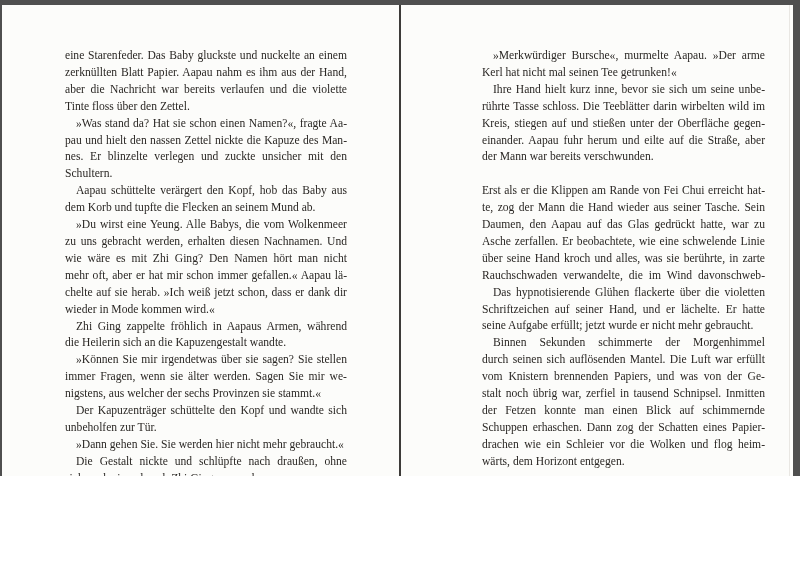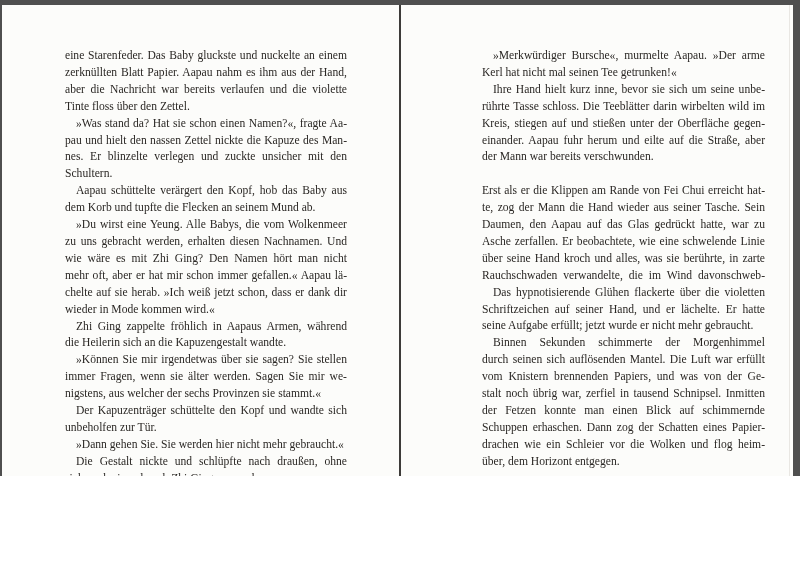--- a/index.html
+++ b/index.html
@@ -119,18 +119,18 @@
       <div class="line indent">Das hypnotisierende Glühen flackerte über die violetten</div>
       <div class="line">Schriftzeichen auf seiner Hand, und er lächelte. Er hatte</div>
       <div class="line last">seine Aufgabe erfüllt; jetzt wurde er nicht mehr gebraucht.</div>
       <div class="line indent">Binnen Sekunden schimmerte der Morgenhimmel</div>
       <div class="line">durch seinen sich auflösenden Mantel. Die Luft war erfüllt</div>
       <div class="line">vom Knistern brennenden Papiers, und was von der Ge-</div>
       <div class="line">stalt noch übrig war, zerfiel in tausend Schnipsel. Inmitten</div>
       <div class="line">der Fetzen konnte man einen Blick auf schimmernde</div>
       <div class="line">Schuppen erhaschen. Dann zog der Schatten eines Papier-</div>
       <div class="line">drachen wie ein Schleier vor die Wolken und flog heim-</div>
-      <div class="line last">über, dem Horizont entgegen.</div>
+      <div class="line last">wärts, dem Horizont entgegen.</div>
     </div>
 
   <div class="page-num left-num">16</div>
   <div class="page-num right-num">19</div>
 </div>
 
 </body></html>

